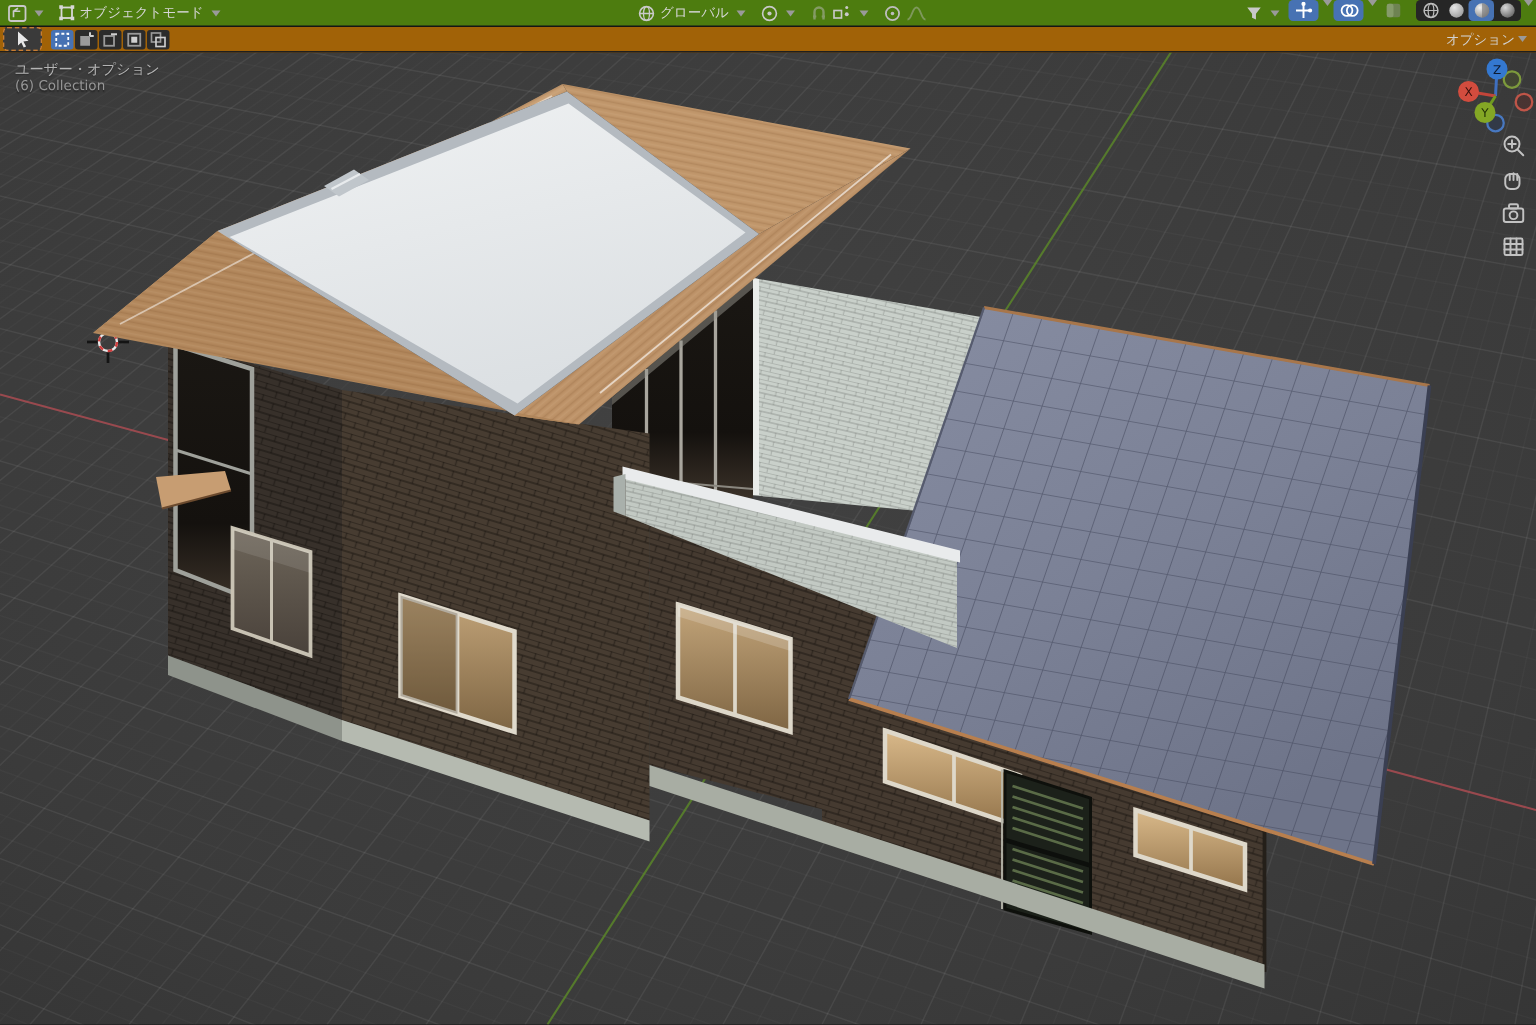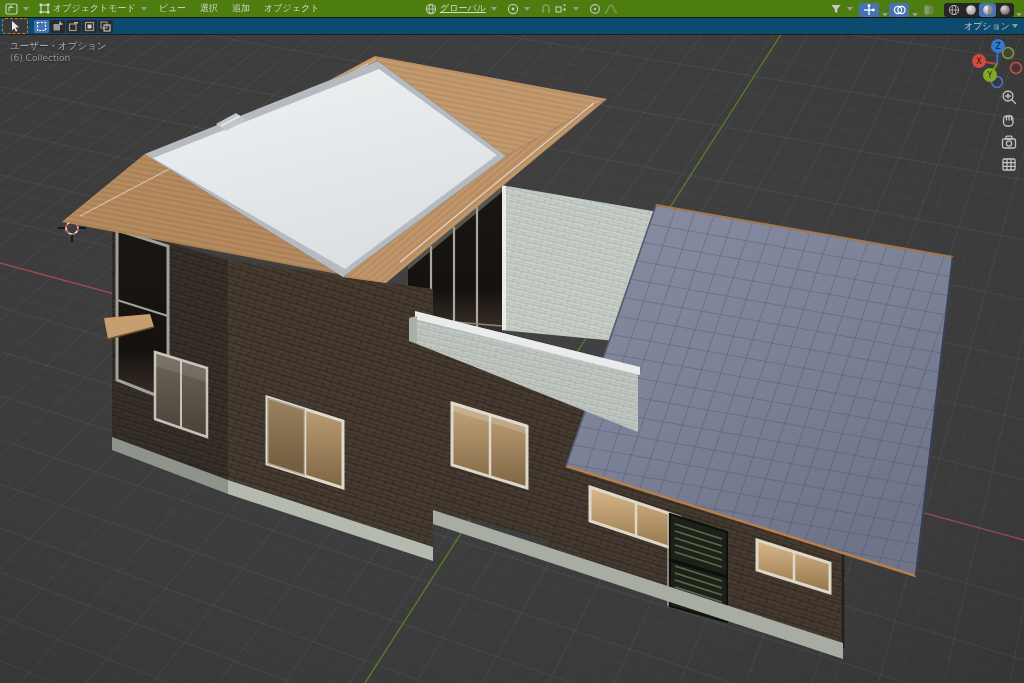--- a/index.html
+++ b/index.html
@@ -7,29 +7,29 @@
        -webkit-font-smoothing:antialiased;}
   svg{display:block;}
   .scene{position:absolute;left:0;top:0;}
   
   .hdr{position:absolute;left:0;top:0;width:1024px;height:17px;background:#4d7c0f;border-bottom:1px solid #151515;
        display:flex;align-items:center;font-size:9px;color:#d6d6d6;z-index:20;}
   .hdr .grp{display:flex;align-items:center;height:100%;}
   .chip{display:flex;align-items:center;gap:3px;padding:0 5px;height:100%;cursor:default;}
   .menu-item{padding:0 7px;height:100%;display:flex;align-items:center;cursor:default;}
   .caret{width:0;height:0;border-left:3px solid transparent;border-right:3px solid transparent;border-top:4px solid #9a9a9a;margin-left:2px;}
-  .c-abs{position:absolute;top:0;height:17px;display:flex;align-items:flex-end;text-decoration:underline;}
+  .c-abs{position:absolute;top:0;height:17px;display:flex;align-items:flex-start;}
   .tog{width:20px;height:14px;border-radius:3px;display:flex;align-items:center;justify-content:center;margin:0 1px;}
   .tog.on{background:#4772b3;}
   .tog.off{opacity:.55;}
   .shadegrp{display:flex;align-items:center;background:#262626;border-radius:3px;padding:0 1px;margin-left:4px;}
   .shadebtn{width:17px;height:14px;border-radius:3px;display:flex;align-items:center;justify-content:center;}
   .shadebtn.active{background:#4772b3;}
   
-  .tbar{position:absolute;left:0;top:18px;width:1024px;height:16px;background:#0c4a6e;border-bottom:1px solid #1f1f1f;
+  .tbar{position:absolute;left:0;top:18px;width:1024px;height:16px;background:#a16207;border-bottom:1px solid #1f1f1f;
         display:flex;align-items:center;font-size:9px;color:#cfcfcf;z-index:20;}
   .tool-active{width:24px;height:14px;margin-left:2px;border:1px dashed #c87d33;border-radius:3px;background:#3a3a3a;
                display:flex;align-items:center;justify-content:center;}
   .modes{display:flex;align-items:center;margin-left:6px;gap:1px;}
   .modebtn{width:15px;height:13px;border-radius:2px;background:#2b2b2b;display:flex;align-items:center;justify-content:center;}
   .modebtn.active{background:#4772b3;}
   .opts{position:absolute;right:6px;top:0;height:16px;display:flex;align-items:center;color:#d2d2d2;}
   
   .vp-label{position:absolute;left:10px;top:40px;font-size:9.5px;color:#b4b4b4;z-index:5;text-shadow:0 1px 1px rgba(0,0,0,.4);}
   .vp-sub{position:absolute;left:10px;top:53px;font-size:9px;color:#979797;z-index:5;text-shadow:0 1px 1px rgba(0,0,0,.4);}
@@ -519,34 +519,20 @@
     <svg width="11" height="11" viewBox="0 0 11 11">
       <rect x="2" y="2" width="7" height="7" fill="none" stroke="#d8d8d8" stroke-width="1.2"></rect>
       <rect x="0.5" y="0.5" width="2.4" height="2.4" fill="#d8d8d8"></rect>
           <rect x="8.1" y="0.5" width="2.4" height="2.4" fill="#d8d8d8"></rect>
       <rect x="0.5" y="8.1" width="2.4" height="2.4" fill="#d8d8d8"></rect>
           <rect x="8.1" y="8.1" width="2.4" height="2.4" fill="#d8d8d8"></rect>
     </svg>
     <span>オブジェクトモード</span>
     <span class="caret"></span>
   </div>
-  <div class="grp">
-    <div class="menu-item">
-          <span>ビュー</span>
-        </div>
-    <div class="menu-item">
-          <span>選択</span>
-        </div>
-    <div class="menu-item">
-          <span>追加</span>
-        </div>
-    <div class="menu-item">
-          <span>オブジェクト</span>
-        </div>
-  </div>
 
   <div class="c-abs" style="left:420px;">
     <div class="chip">
       <svg width="12" height="12" viewBox="0 0 12 12">
         <circle cx="6" cy="6" r="4.6" fill="none" stroke="#c9c9c9" stroke-width="1.1"></circle>
         <ellipse cx="6" cy="6" rx="2" ry="4.6" fill="none" stroke="#c9c9c9" stroke-width="0.9"></ellipse>
         <line x1="1.4" y1="6" x2="10.6" y2="6" stroke="#c9c9c9" stroke-width="0.9"></line>
       </svg>
       <span>グローバル</span>
       <span class="caret"></span>

